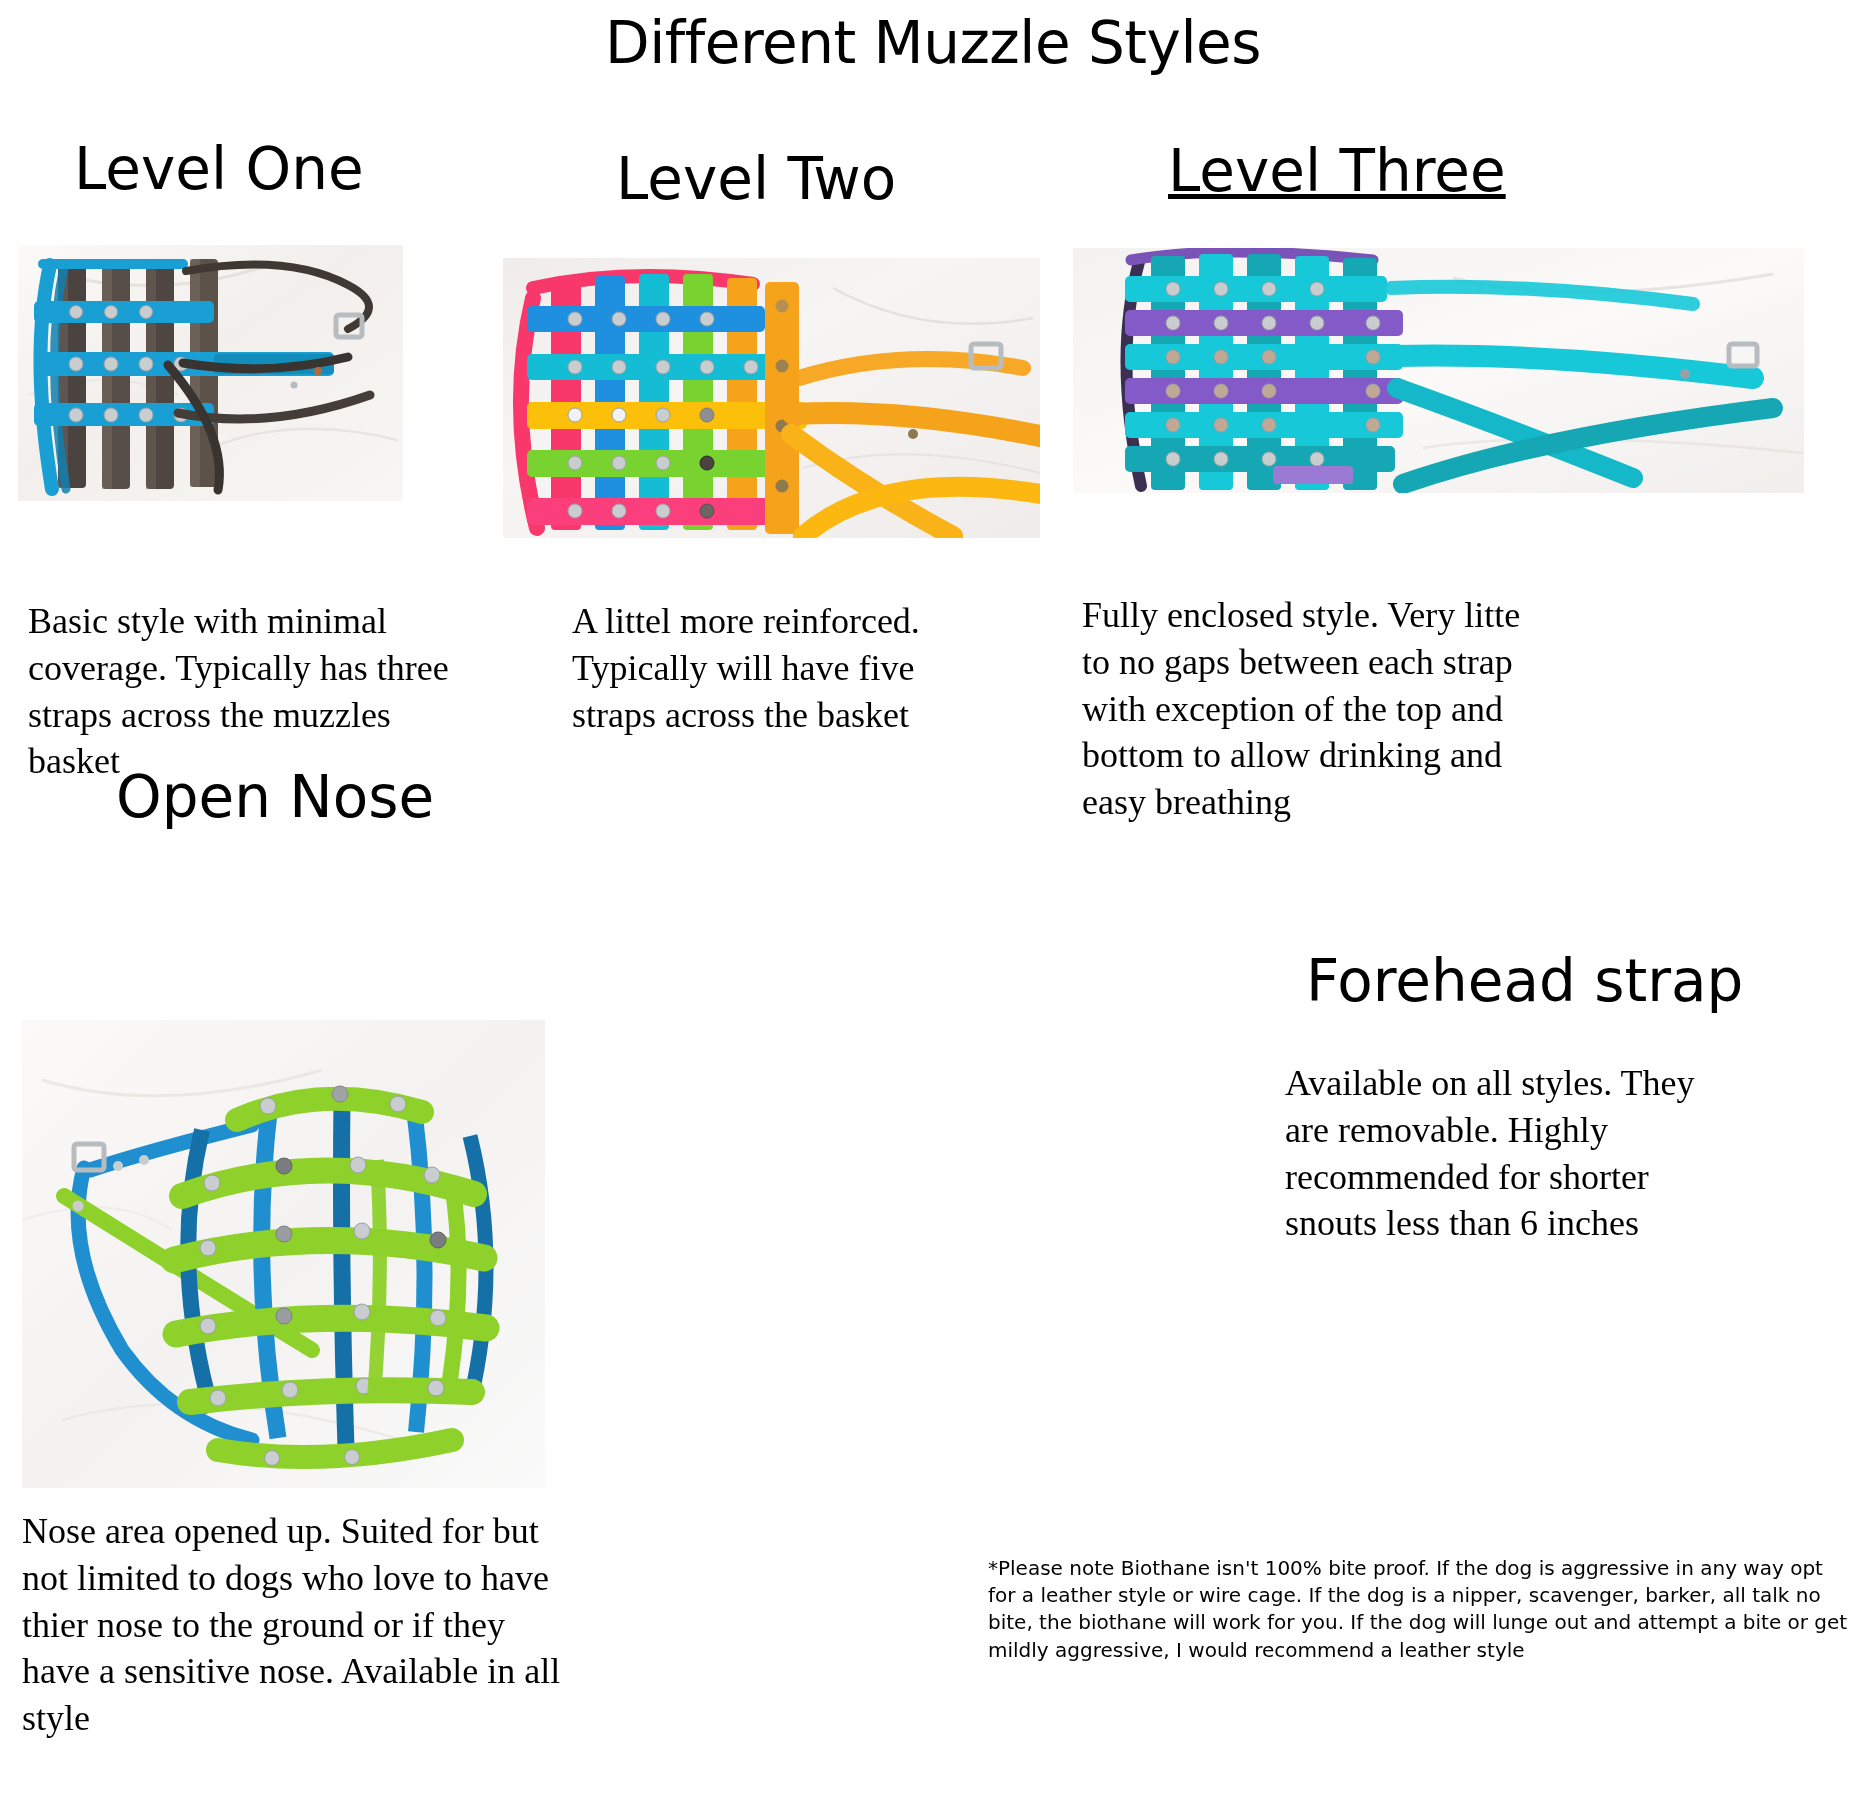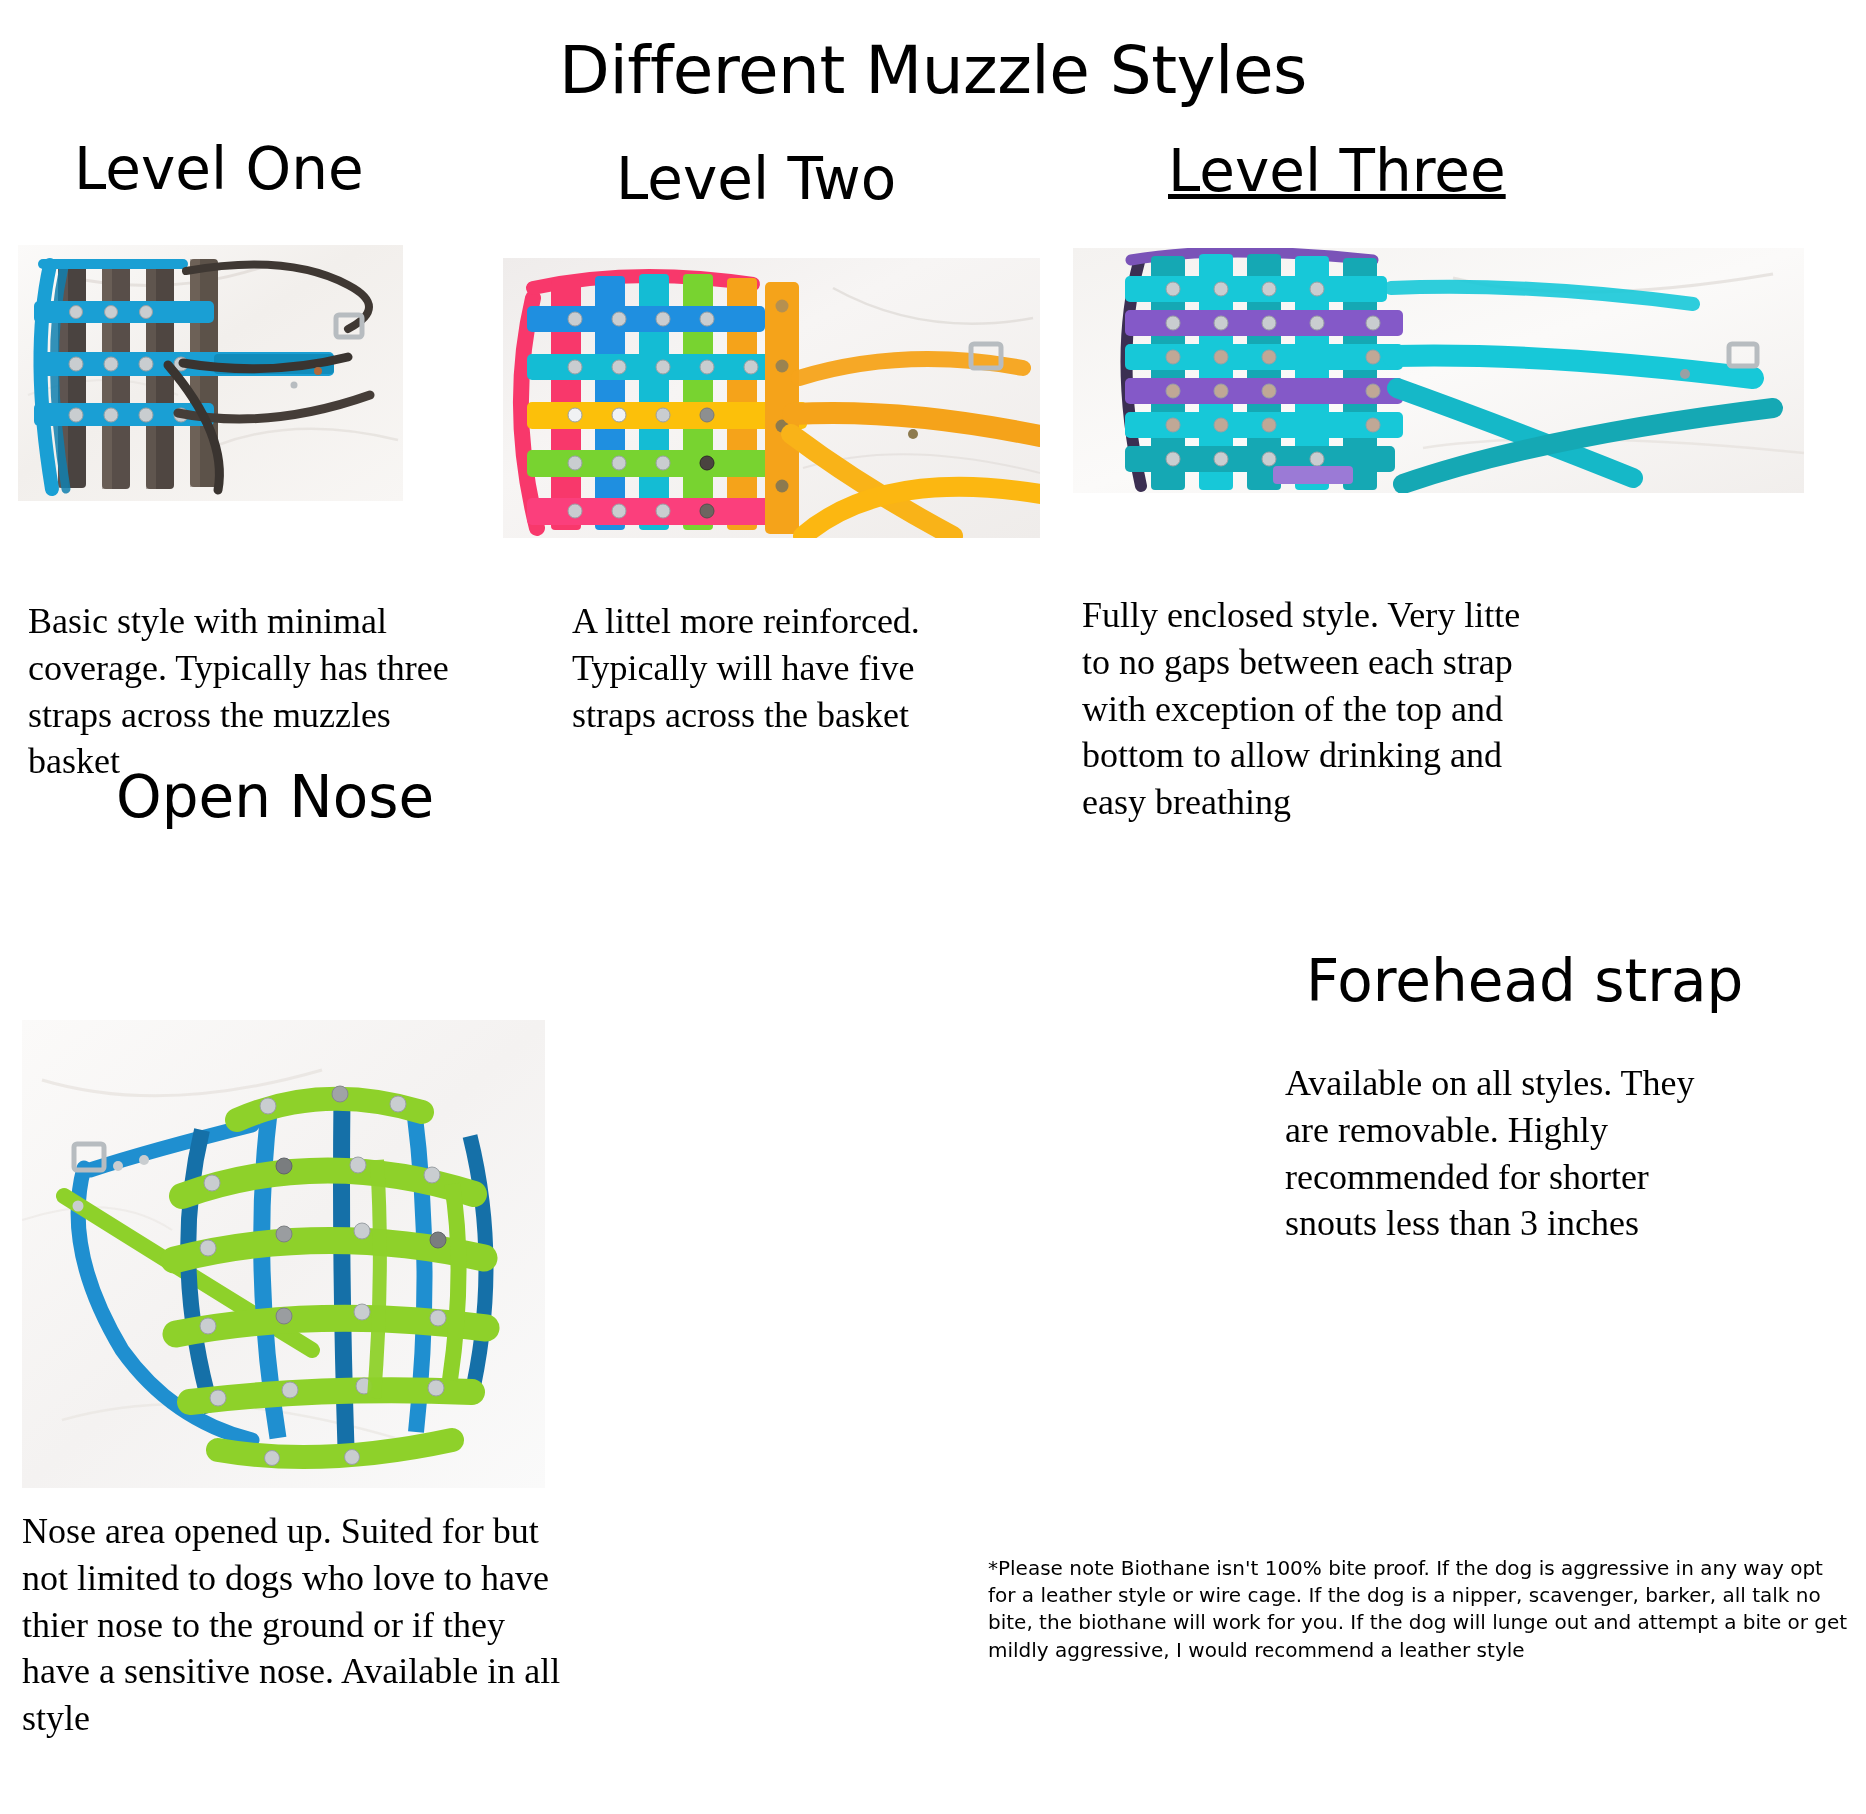--- a/index.html
+++ b/index.html
@@ -15,26 +15,25 @@
     color: #000000;
     overflow: hidden;
   }
   .abs { position: absolute; }
 
   #page-title {
     top: 14px;
     left: 0;
     width: 1866px;
     text-align: center;
-    font-size: 66px;
+    font-size: 58px;
     line-height: 1.0;
     font-weight: 400;
     letter-spacing: -0.5px;
     font-family: "DejaVu Sans", sans-serif;
-    margin-top: 24px;
   }
 
   .section-heading {
     font-size: 58px;
     line-height: 1.0;
     font-weight: 400;
     font-family: "DejaVu Sans", sans-serif;
     white-space: nowrap;
     margin-left: 16px;
   }
@@ -373,15 +372,15 @@
 
     <path d="M430 164 Q444 250 428 360" stroke="#8ed12a" stroke-width="16" fill="none"></path>
     <path d="M355 140 Q362 250 352 378" stroke="#8ed12a" stroke-width="14" fill="none" opacity="0.95"></path>
   </svg>
 </div>
 
 <div class="abs body-text" style="top:1480px; left:22px; width:540px;margin-top:28px;">Nose area opened up. Suited for but not limited to dogs who love to have thier nose to the ground or if they have a sensitive nose. Available in all style</div>
 
 <div class="abs section-heading" style="top:952px; left:1290px;">Forehead strap</div>
 
-<div class="abs body-text" style="top:1060px; left:1285px; width:450px;">Available on all styles. They are removable. Highly recommended for shorter snouts less than 3 inches</div>
+<div class="abs body-text" style="top:1060px; left:1285px; width:450px;">Available on all styles. They are removable. Highly recommended for shorter snouts less than 6 inches</div>
 
 <div class="abs footnote-text" style="top:1555px; left:988px; width:860px;">*Please note Biothane isn't 100% bite proof. If the dog is aggressive in any way opt for a leather style or wire cage. If the dog is a nipper, scavenger, barker, all talk no bite, the biothane will work for you. If the dog will lunge out and attempt a bite or get mildly aggressive, I would recommend a leather style</div>
 
 </body></html>

